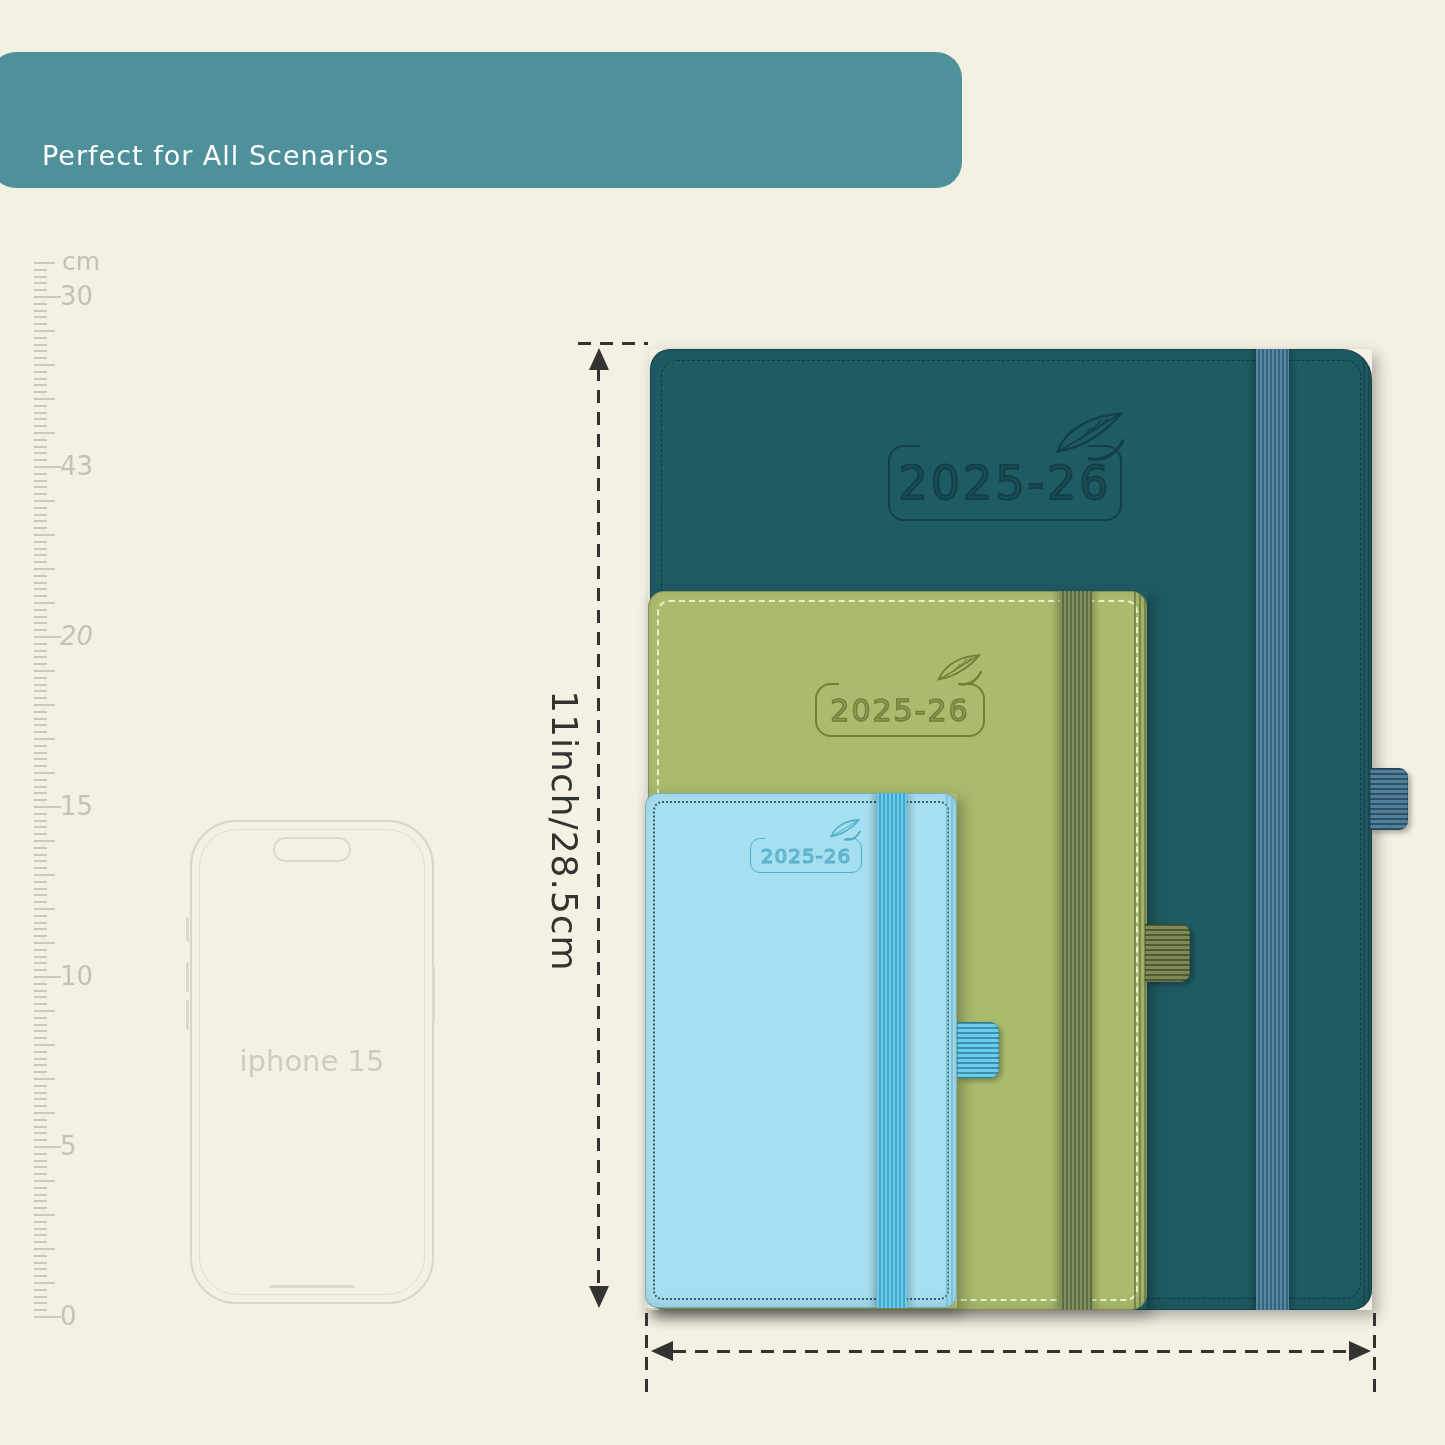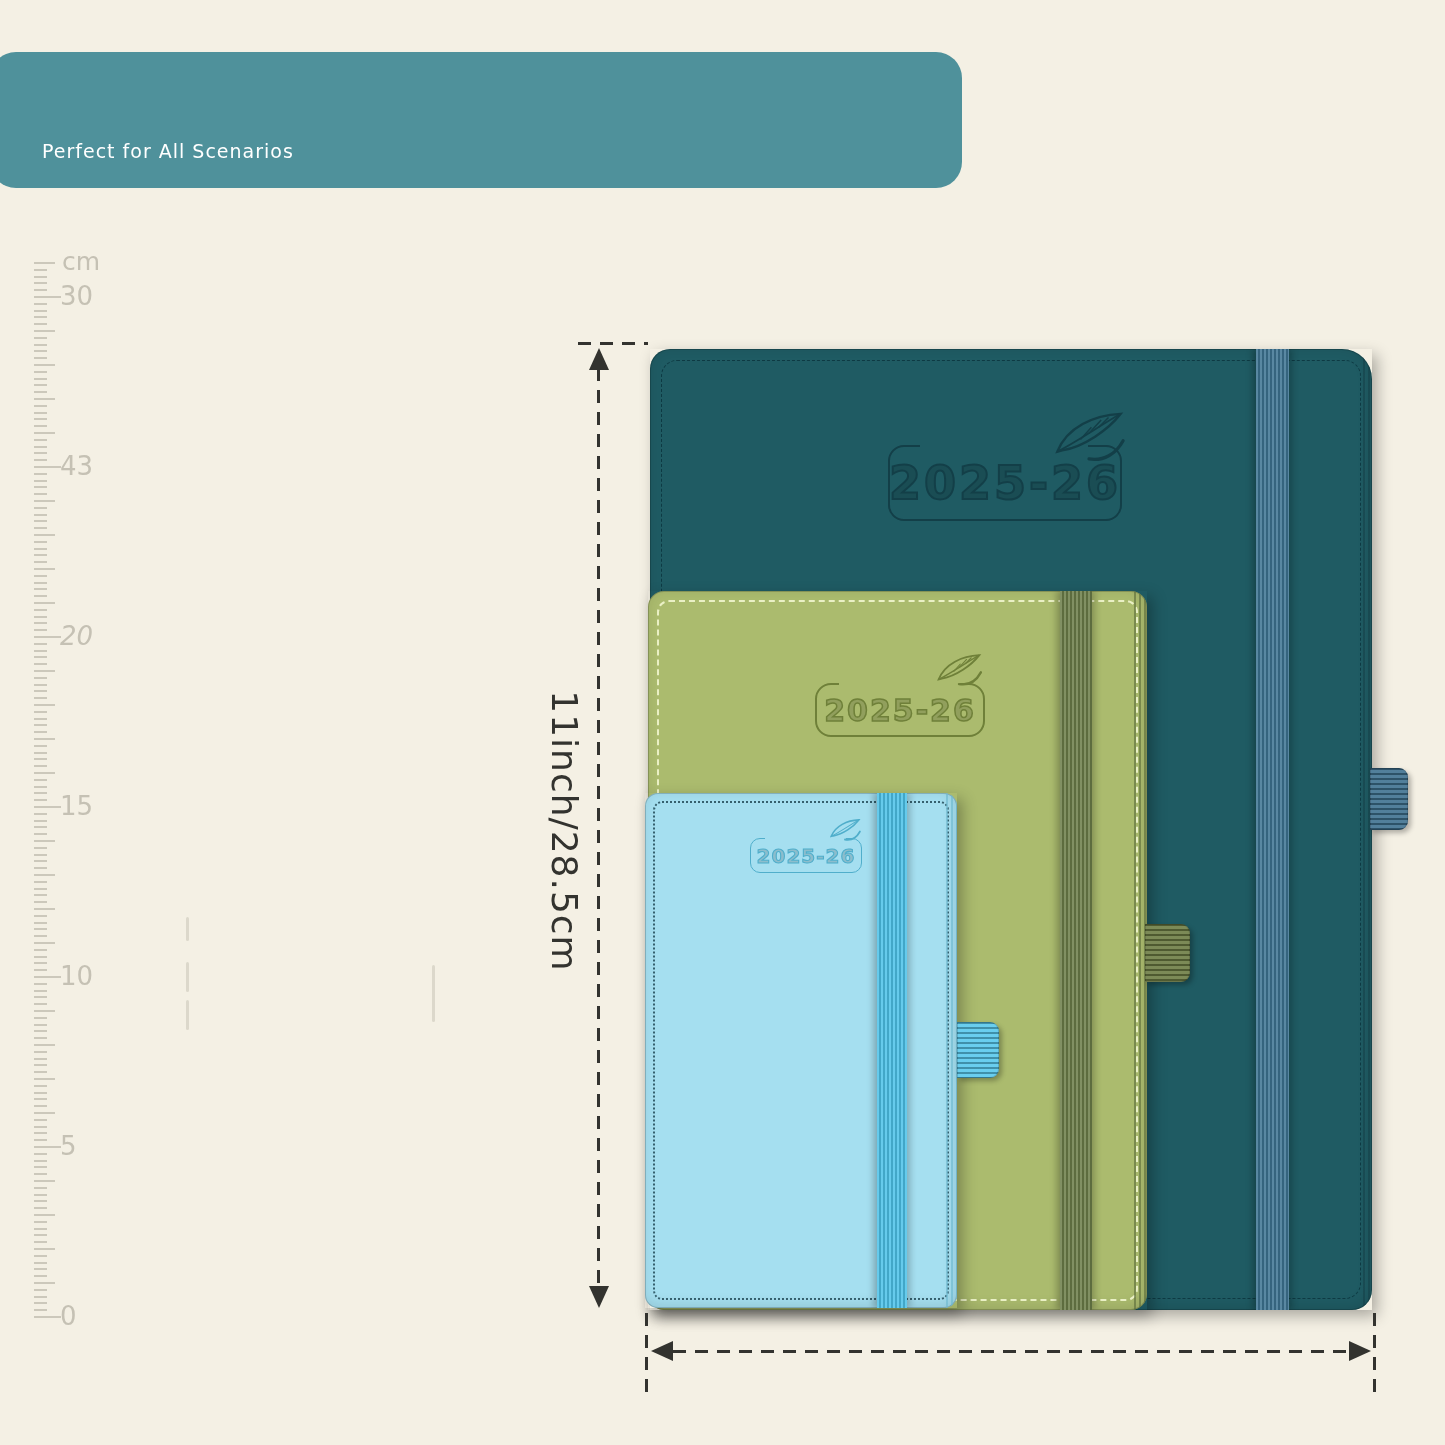--- a/index.html
+++ b/index.html
@@ -5,21 +5,21 @@
   html,body{margin:0;padding:0;}
   body{width:1445px;height:1445px;overflow:hidden;background:#f4f0e4;
        font-family:"DejaVu Sans",sans-serif;position:relative;}
   #canvas{position:absolute;inset:0;}
 
   
   .banner{position:absolute;left:-10px;top:52px;width:972px;height:136px;
           border-radius:26px;background:var(--banner-bg,#4f919b);}
   .banner-title{position:absolute;left:50px;top:24px;font-size:44px;font-weight:800;
           letter-spacing:2px;color:#fff;white-space:nowrap;}
-  .banner-sub{position:absolute;left:52px;top:88px;font-size:19px;font-weight:500;
+  .banner-sub{position:absolute;left:52px;top:88px;font-size:27px;font-weight:500;
           letter-spacing:1px;color:#fff;white-space:nowrap;}
 
   
   .feat1,.feat2{position:absolute;left:645px;color:#3b3b38;font-size:31px;
           letter-spacing:1px;white-space:nowrap;}
   .feat1{top:240px;}
   .feat2{top:288px;}
 
   
   .tick{position:absolute;height:2px;background:#ccc8bb;}
@@ -54,21 +54,21 @@
   .penloop{position:absolute;border-radius:0 9px 9px 0;background:var(--loop);
          box-shadow:3px 3px 5px rgba(0,0,0,.28), inset 0 0 0 1px rgba(0,0,0,.18);}
   .penloop:after{content:"";position:absolute;inset:0;border-radius:0 9px 9px 0;
          background:repeating-linear-gradient(180deg,rgba(0,0,0,.28) 0 2px,rgba(255,255,255,.10) 2px 5px);}
 
   
   .bracket{position:absolute;border:2.5px solid var(--emboss);border-radius:16px;
          display:flex;align-items:center;justify-content:center;}
   .bracket:before{content:"";position:absolute;top:-4px;left:13%;width:73%;height:7px;
          background:var(--cover);}
-  .yeartext{color:rgba(0,0,0,.15);font-weight:700;white-space:nowrap;
+  .yeartext{color:rgba(0,0,0,.15);font-weight:400;white-space:nowrap;
          -webkit-text-stroke:2px var(--emboss);}
   .feather{position:absolute;color:var(--emboss);}
 
   
   .dash-h{position:absolute;height:3px;
      background:repeating-linear-gradient(90deg,#33332f 0 13px,transparent 13px 22px);}
   .dash-v{position:absolute;width:3px;
      background:repeating-linear-gradient(180deg,#33332f 0 13px,transparent 13px 22px);}
   .arr{position:absolute;width:0;height:0;}
   .arr-up{border-left:10px solid transparent;border-right:10px solid transparent;
@@ -256,20 +256,26 @@
         <div class="rlabel" style="top: 281px;">30</div>
         <div class="rlabel" style="top: 451px;">43</div>
         <div class="rlabel" style="top: 621px; font-style: italic;">20</div>
         <div class="rlabel" style="top: 791px;">15</div>
         <div class="rlabel" style="top: 961px;">10</div>
         <div class="rlabel" style="top: 1131px;">5</div>
         <div class="rlabel" style="top: 1301px;">0</div>
       </div>
   </div>
 
+  <div class="phone">
+    <div class="phone-inner"></div>
+    <div class="phone-island"></div>
+    <div class="phone-label">iphone 15</div>
+    <div class="phone-speaker"></div>
+  </div>
   <div class="phone-btn" style="left:186px;top:917px;height:24px;"></div>
   <div class="phone-btn" style="left:186px;top:962px;height:30px;"></div>
   <div class="phone-btn" style="left:186px;top:1000px;height:30px;"></div>
   <div class="phone-btn" style="left:432px;top:965px;height:57px;"></div>
 
   <div class="planner planner-shadow" style="left: 650px; top: 349px; width: 722px; height: 961px; z-index: 1; --cover: #1f5b63; --emboss: #133f48; --elastic: #3e7493; --stitch: #0e3a43; --loop: #3e7190; --ridge: #123a42;">
     <div class="cover" style="border-radius:20px 30px 20px 18px;">
       <div class="stitch" style="inset:11px;border-radius:16px;border-width:1.5px;"></div>
       <div class="ridge" style="width:9px;opacity:.45;"></div>
       <div class="elastic" style="left:606px;width:33px;"></div>

